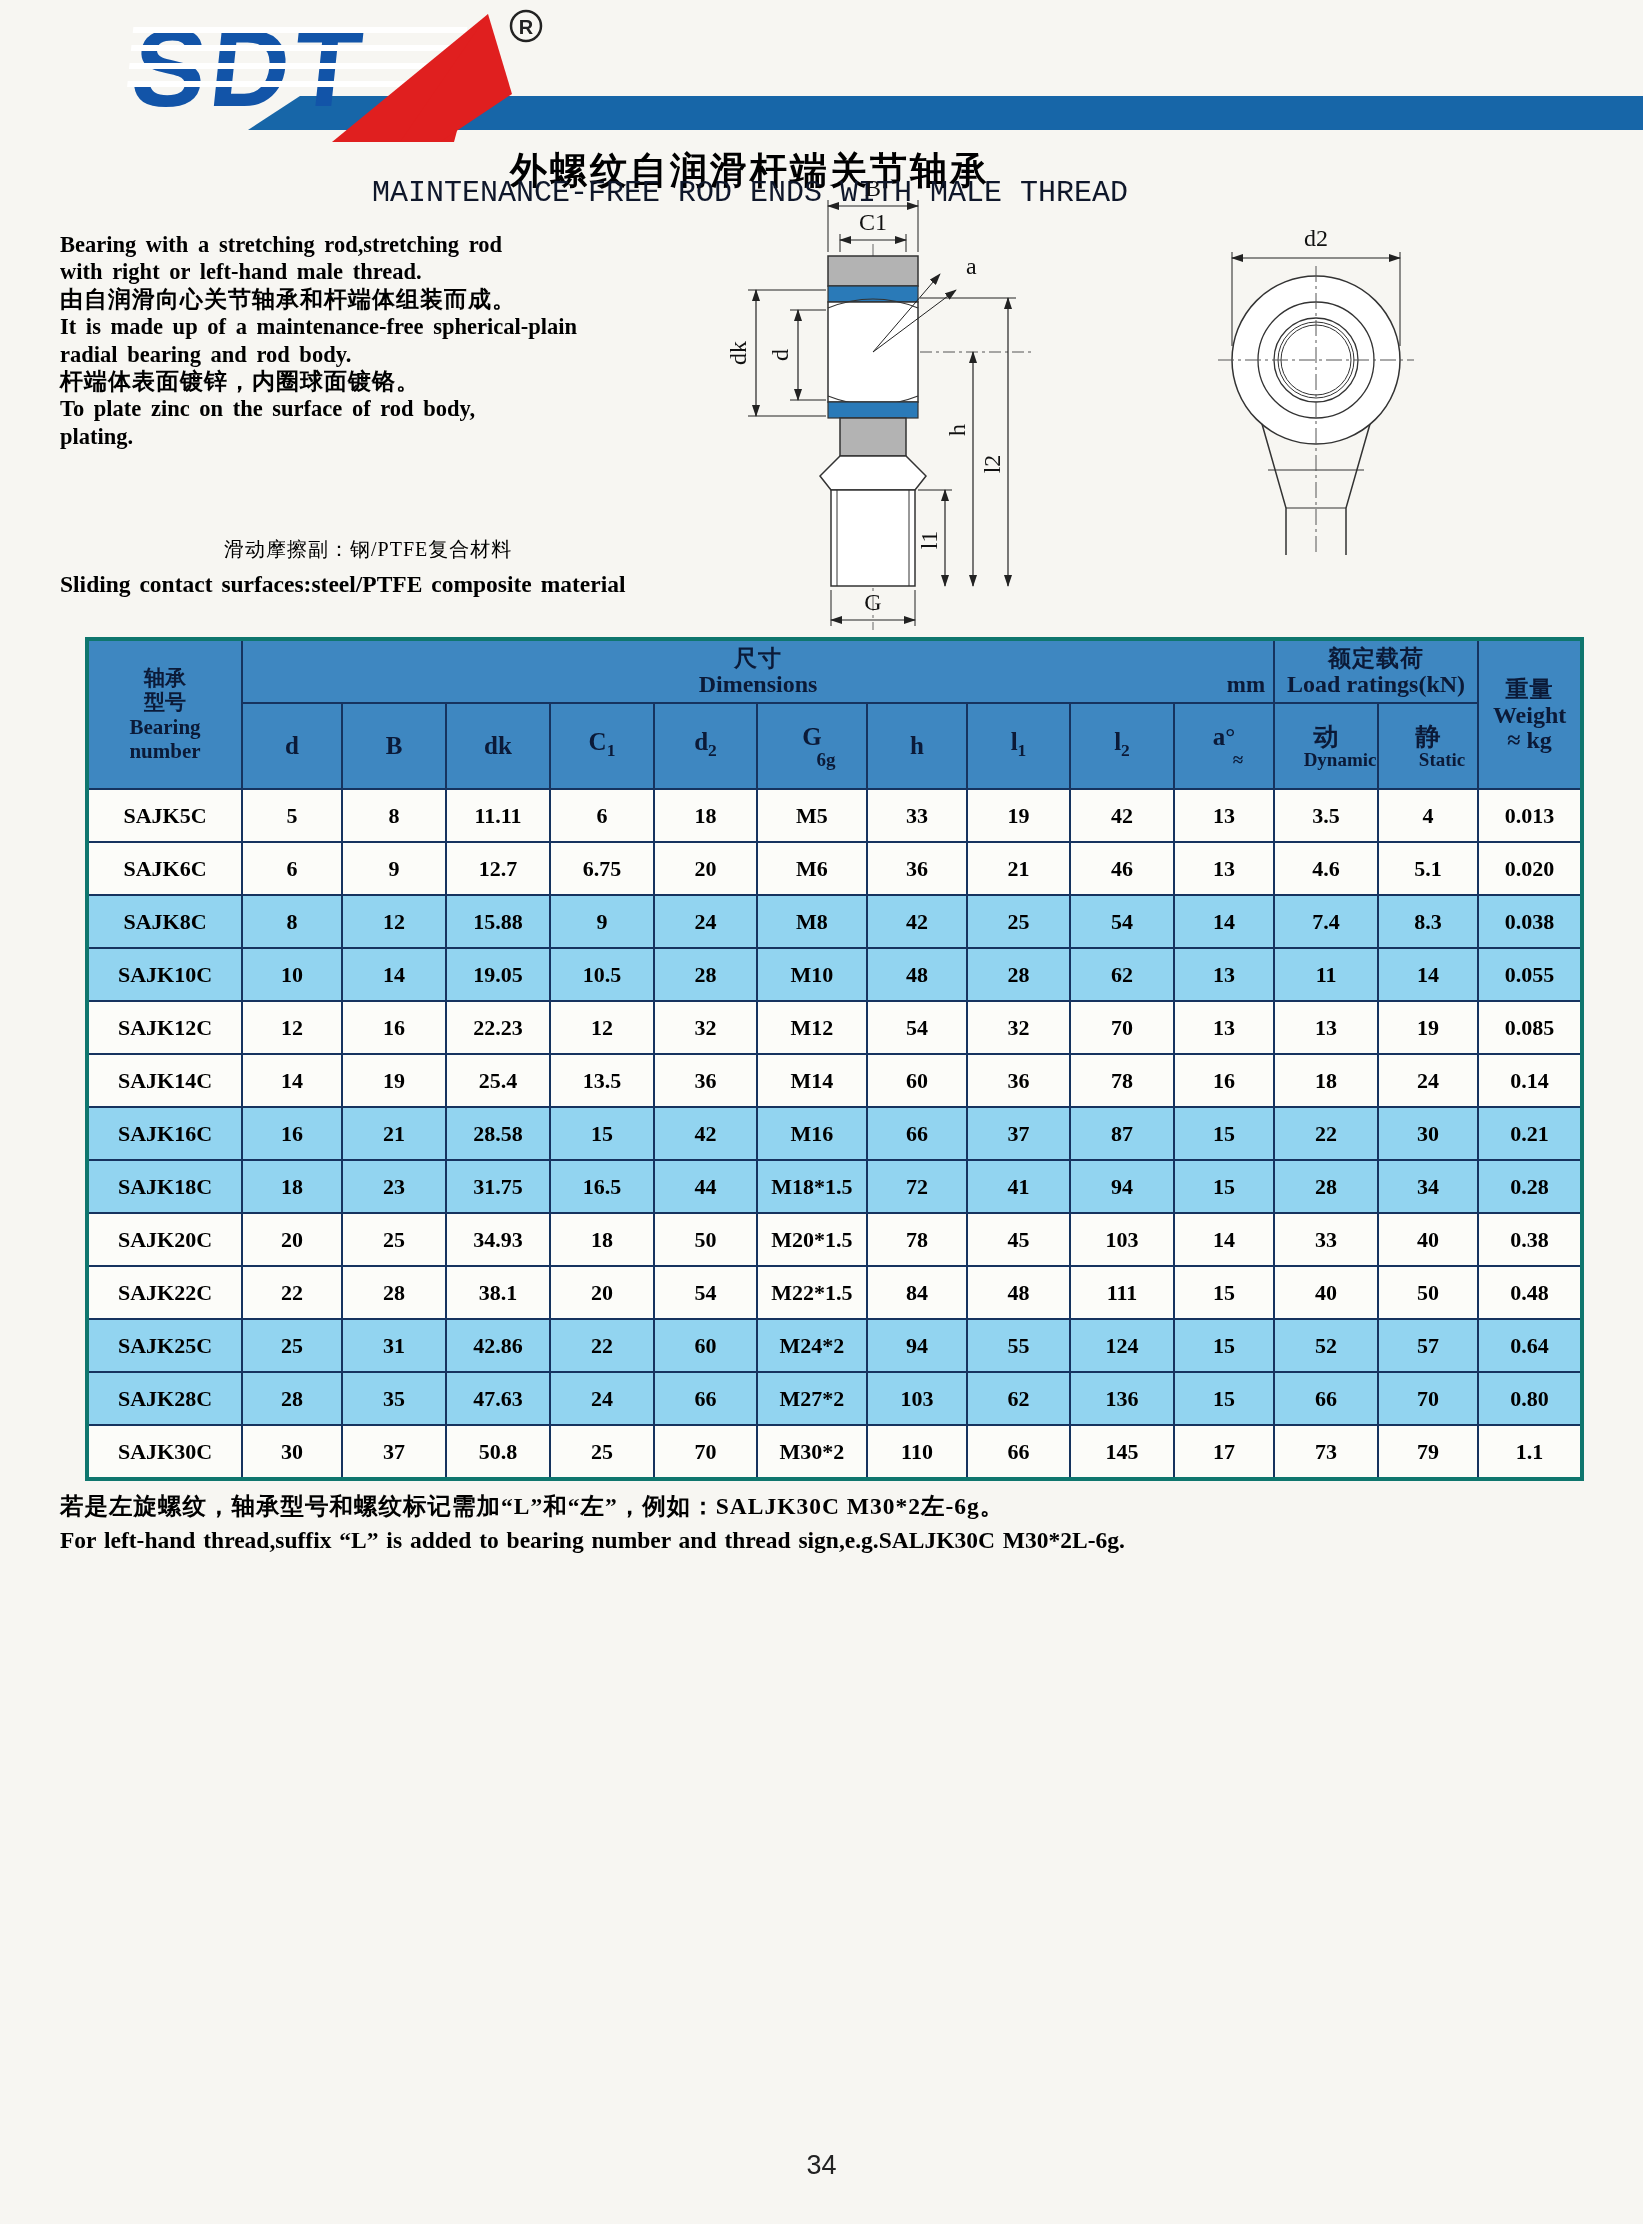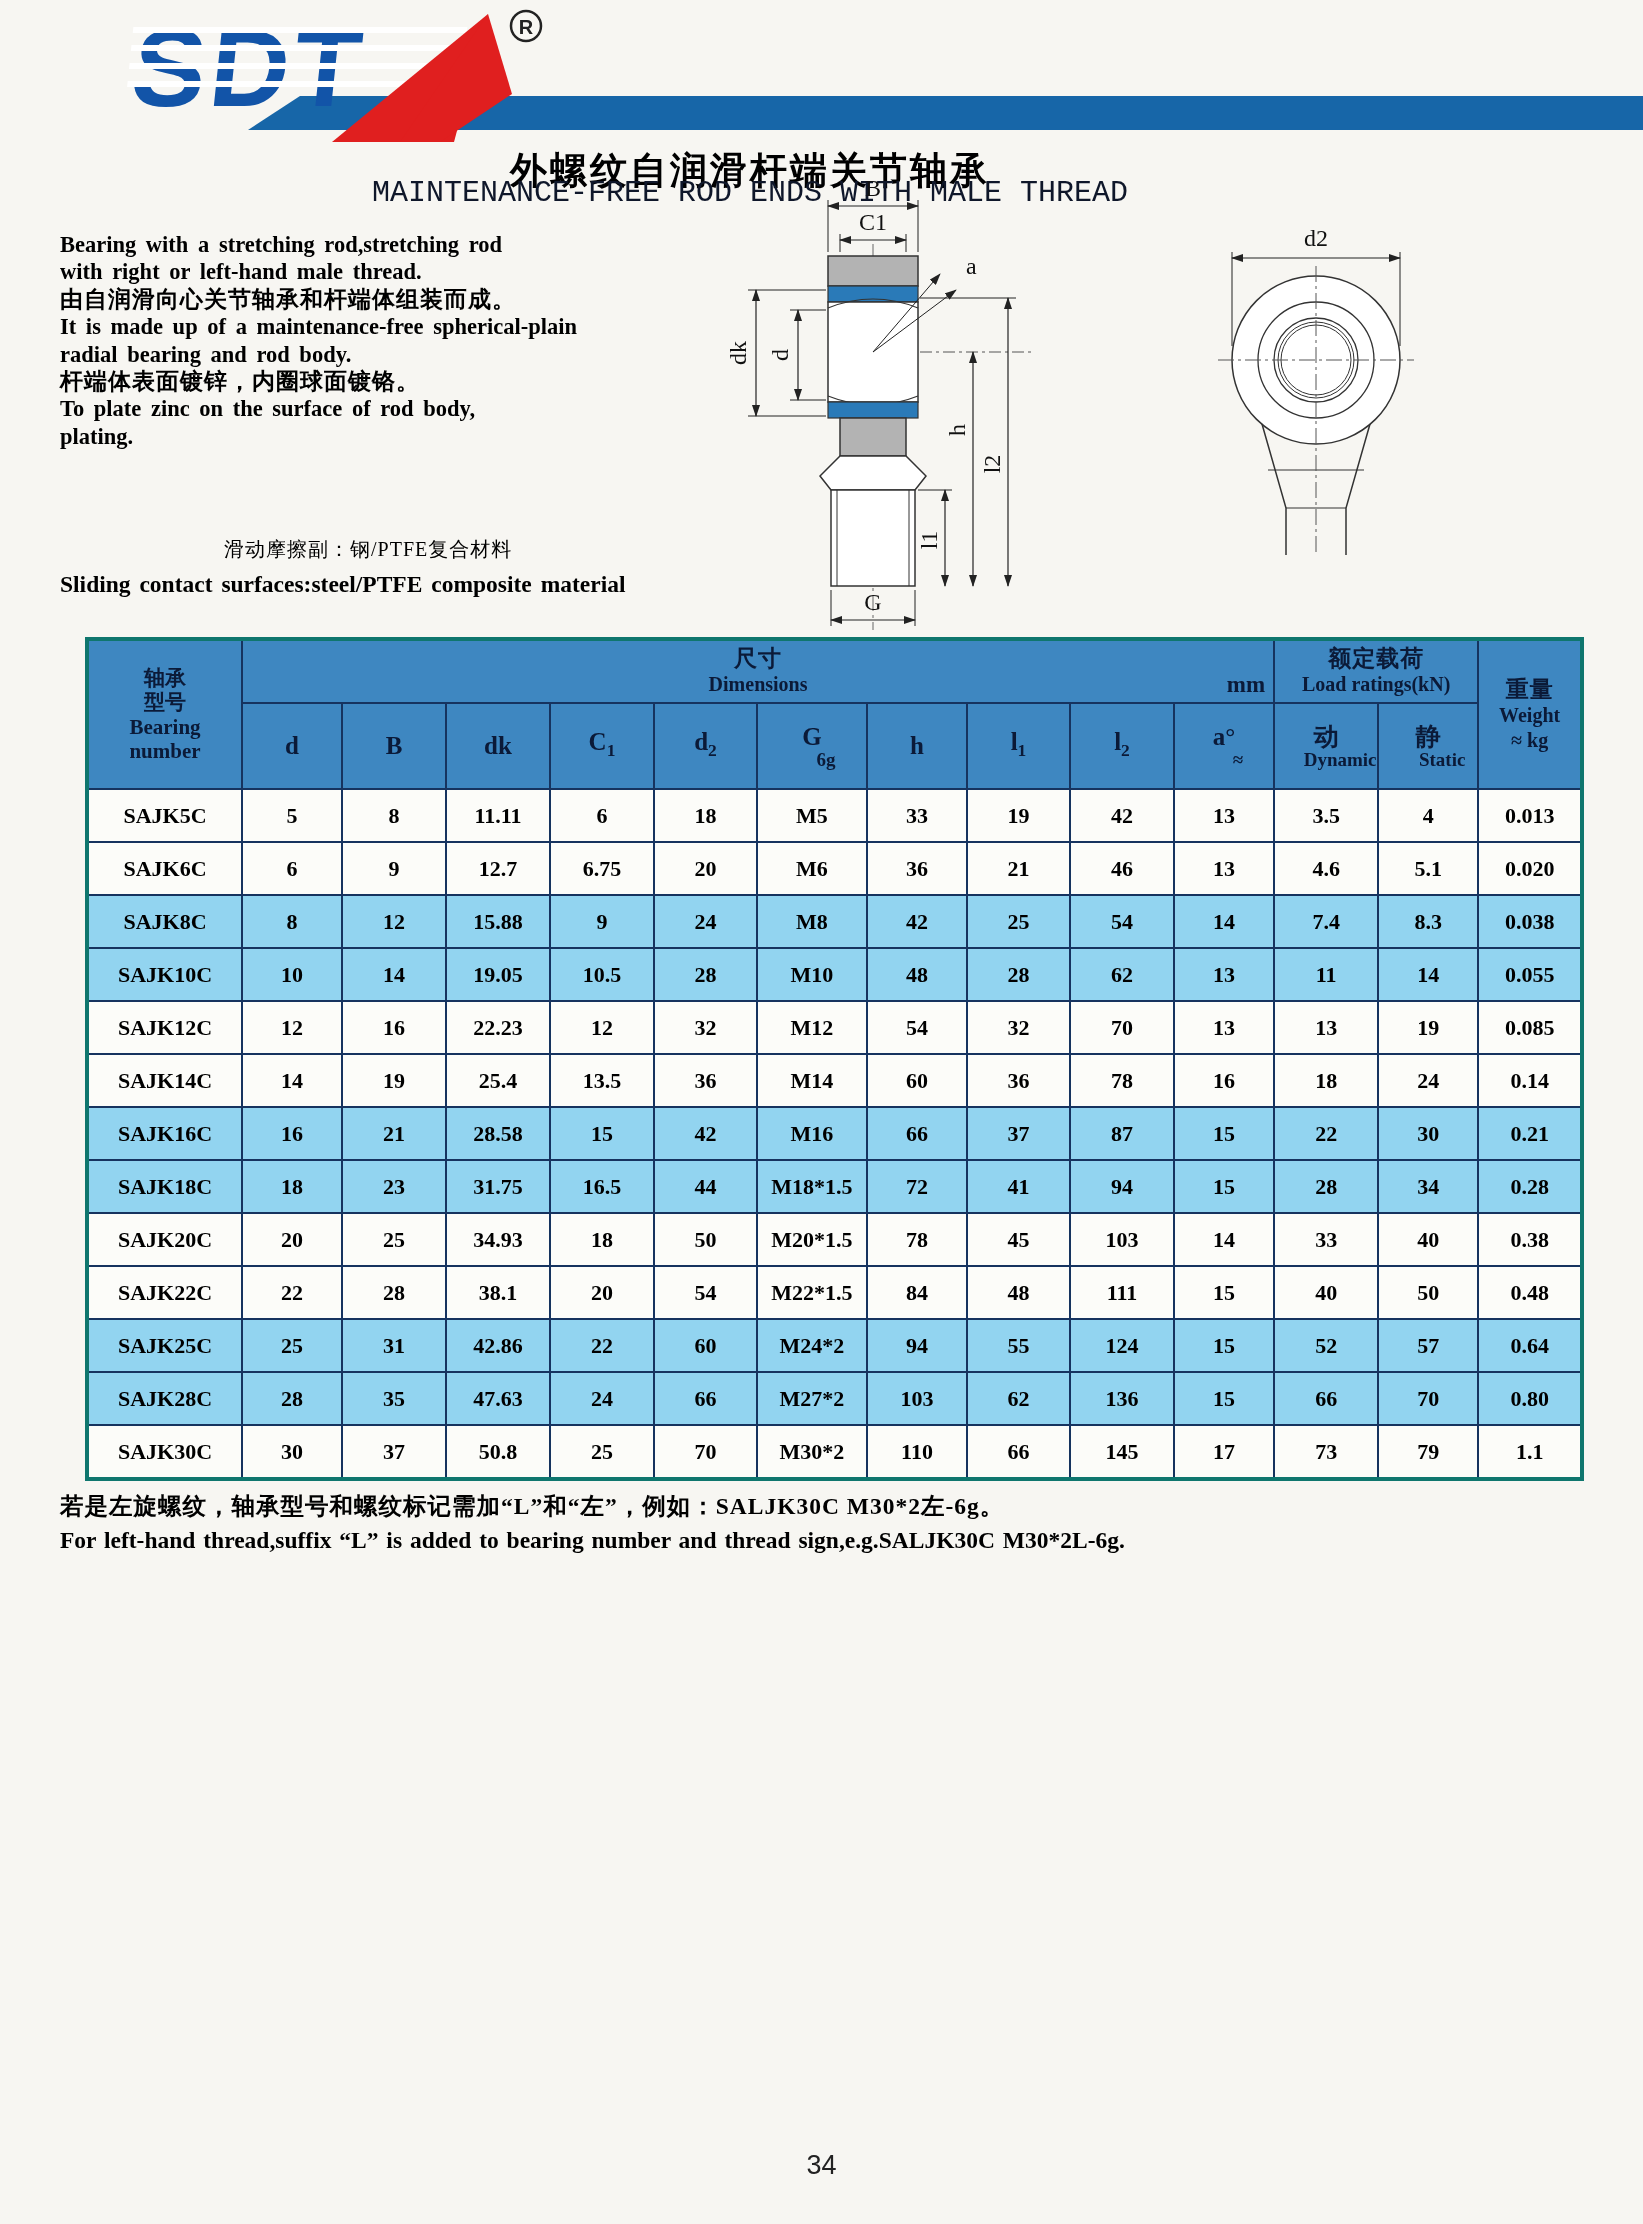--- a/index.html
+++ b/index.html
@@ -24,21 +24,21 @@
   .diag{position:absolute;}
   .diag text{font-family:"Liberation Serif",serif;font-size:24px;fill:#111;}
   
   #spec-table{position:absolute;left:85px;top:637px;border-collapse:collapse;table-layout:fixed;
               width:1495px;border:4px solid #0f766e;}
   #spec-table th,#spec-table td{border:2px solid #16335f;text-align:center;vertical-align:middle;padding:0;overflow:hidden;}
   #spec-table thead th{background:#3e87c1;color:#0b1a38;font-weight:bold;}
   #spec-table .gh1{height:64px;}
   #spec-table .gh2 th{height:84px;}
   .hdr-zh{font-size:23px;line-height:26px;letter-spacing:1px;}
-  .hdr-en{font-size:20px;line-height:25px;}
+  .hdr-en{font-size:24px;line-height:25px;}
   .bearing-lines div{font-size:21px;line-height:24.5px;}
   .col-a{font-size:25px;line-height:26px;}
   .col-b{font-size:19px;line-height:19px;padding-left:28px;}
   sub{font-size:70%;}
   #dims-th{position:relative;margin-top:48px;}
   #dims-mm{position:absolute;right:8px;bottom:4px;font-size:23px;}
   #spec-table tbody td{font-weight:bold;font-size:22px;height:51px;background:#fcfcf9;}
   #spec-table tbody tr.shaded td{background:#92d4f0;}
   
   #notes{position:absolute;left:60px;top:1489px;}

